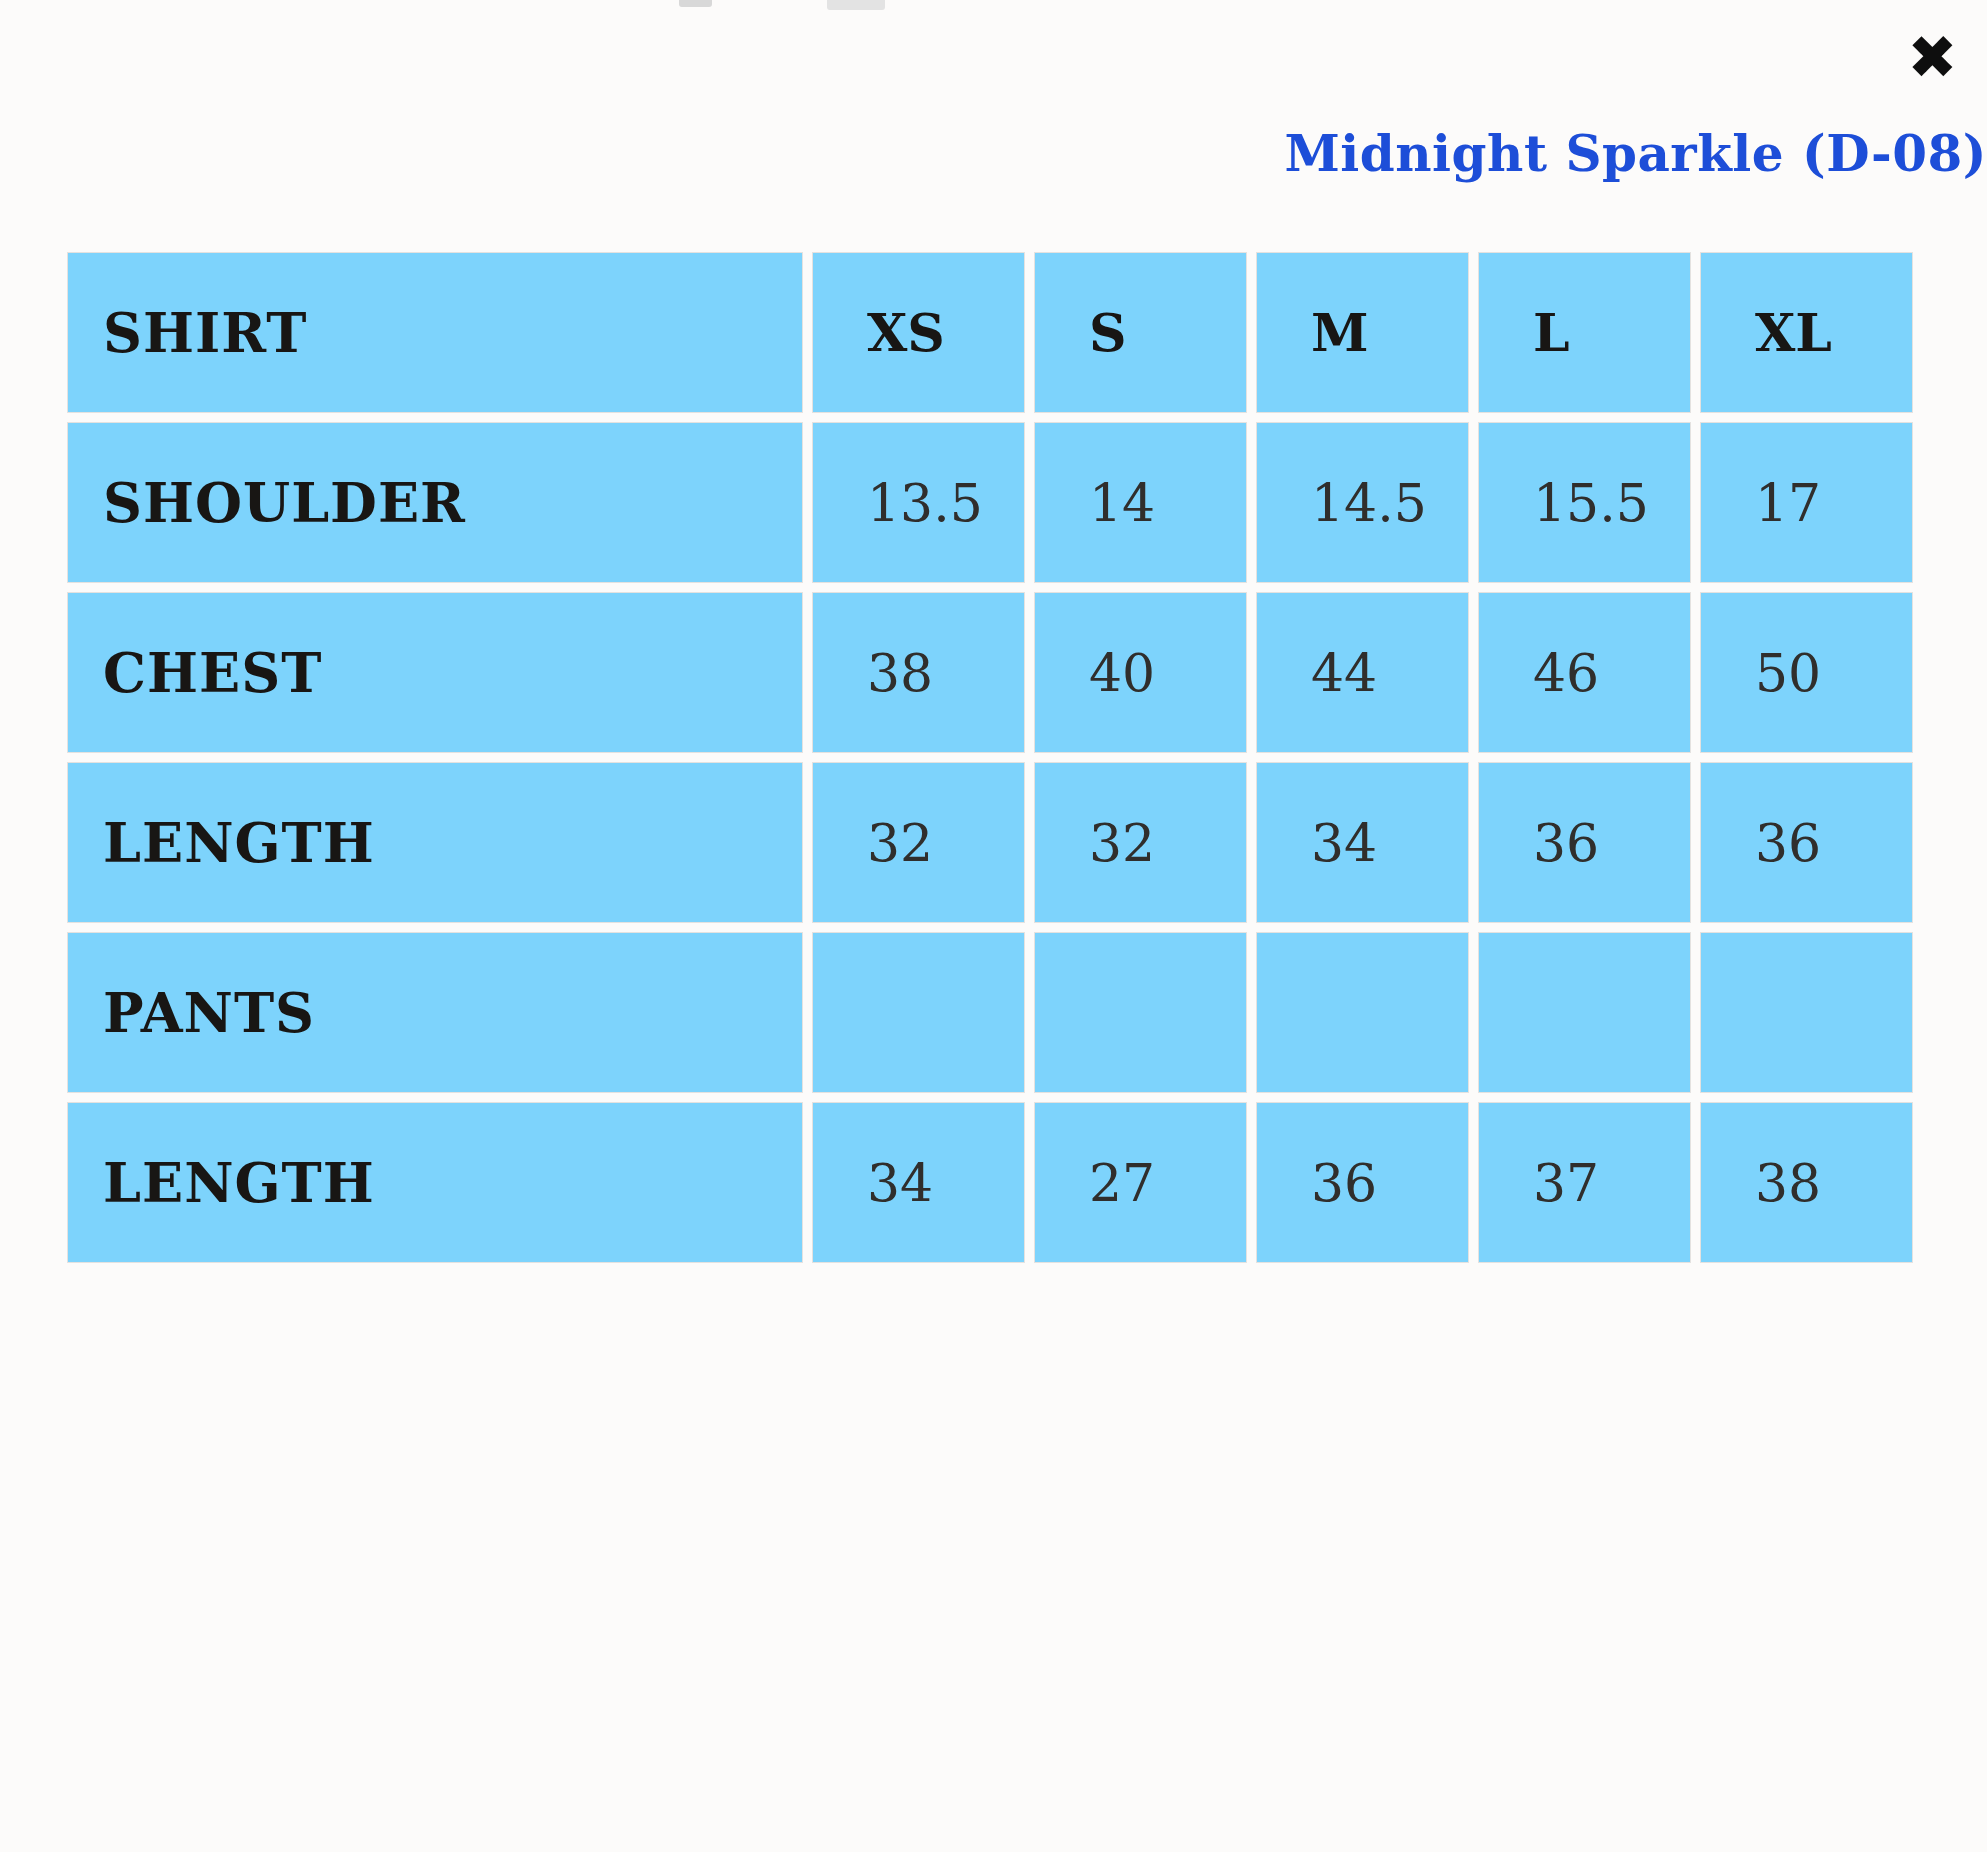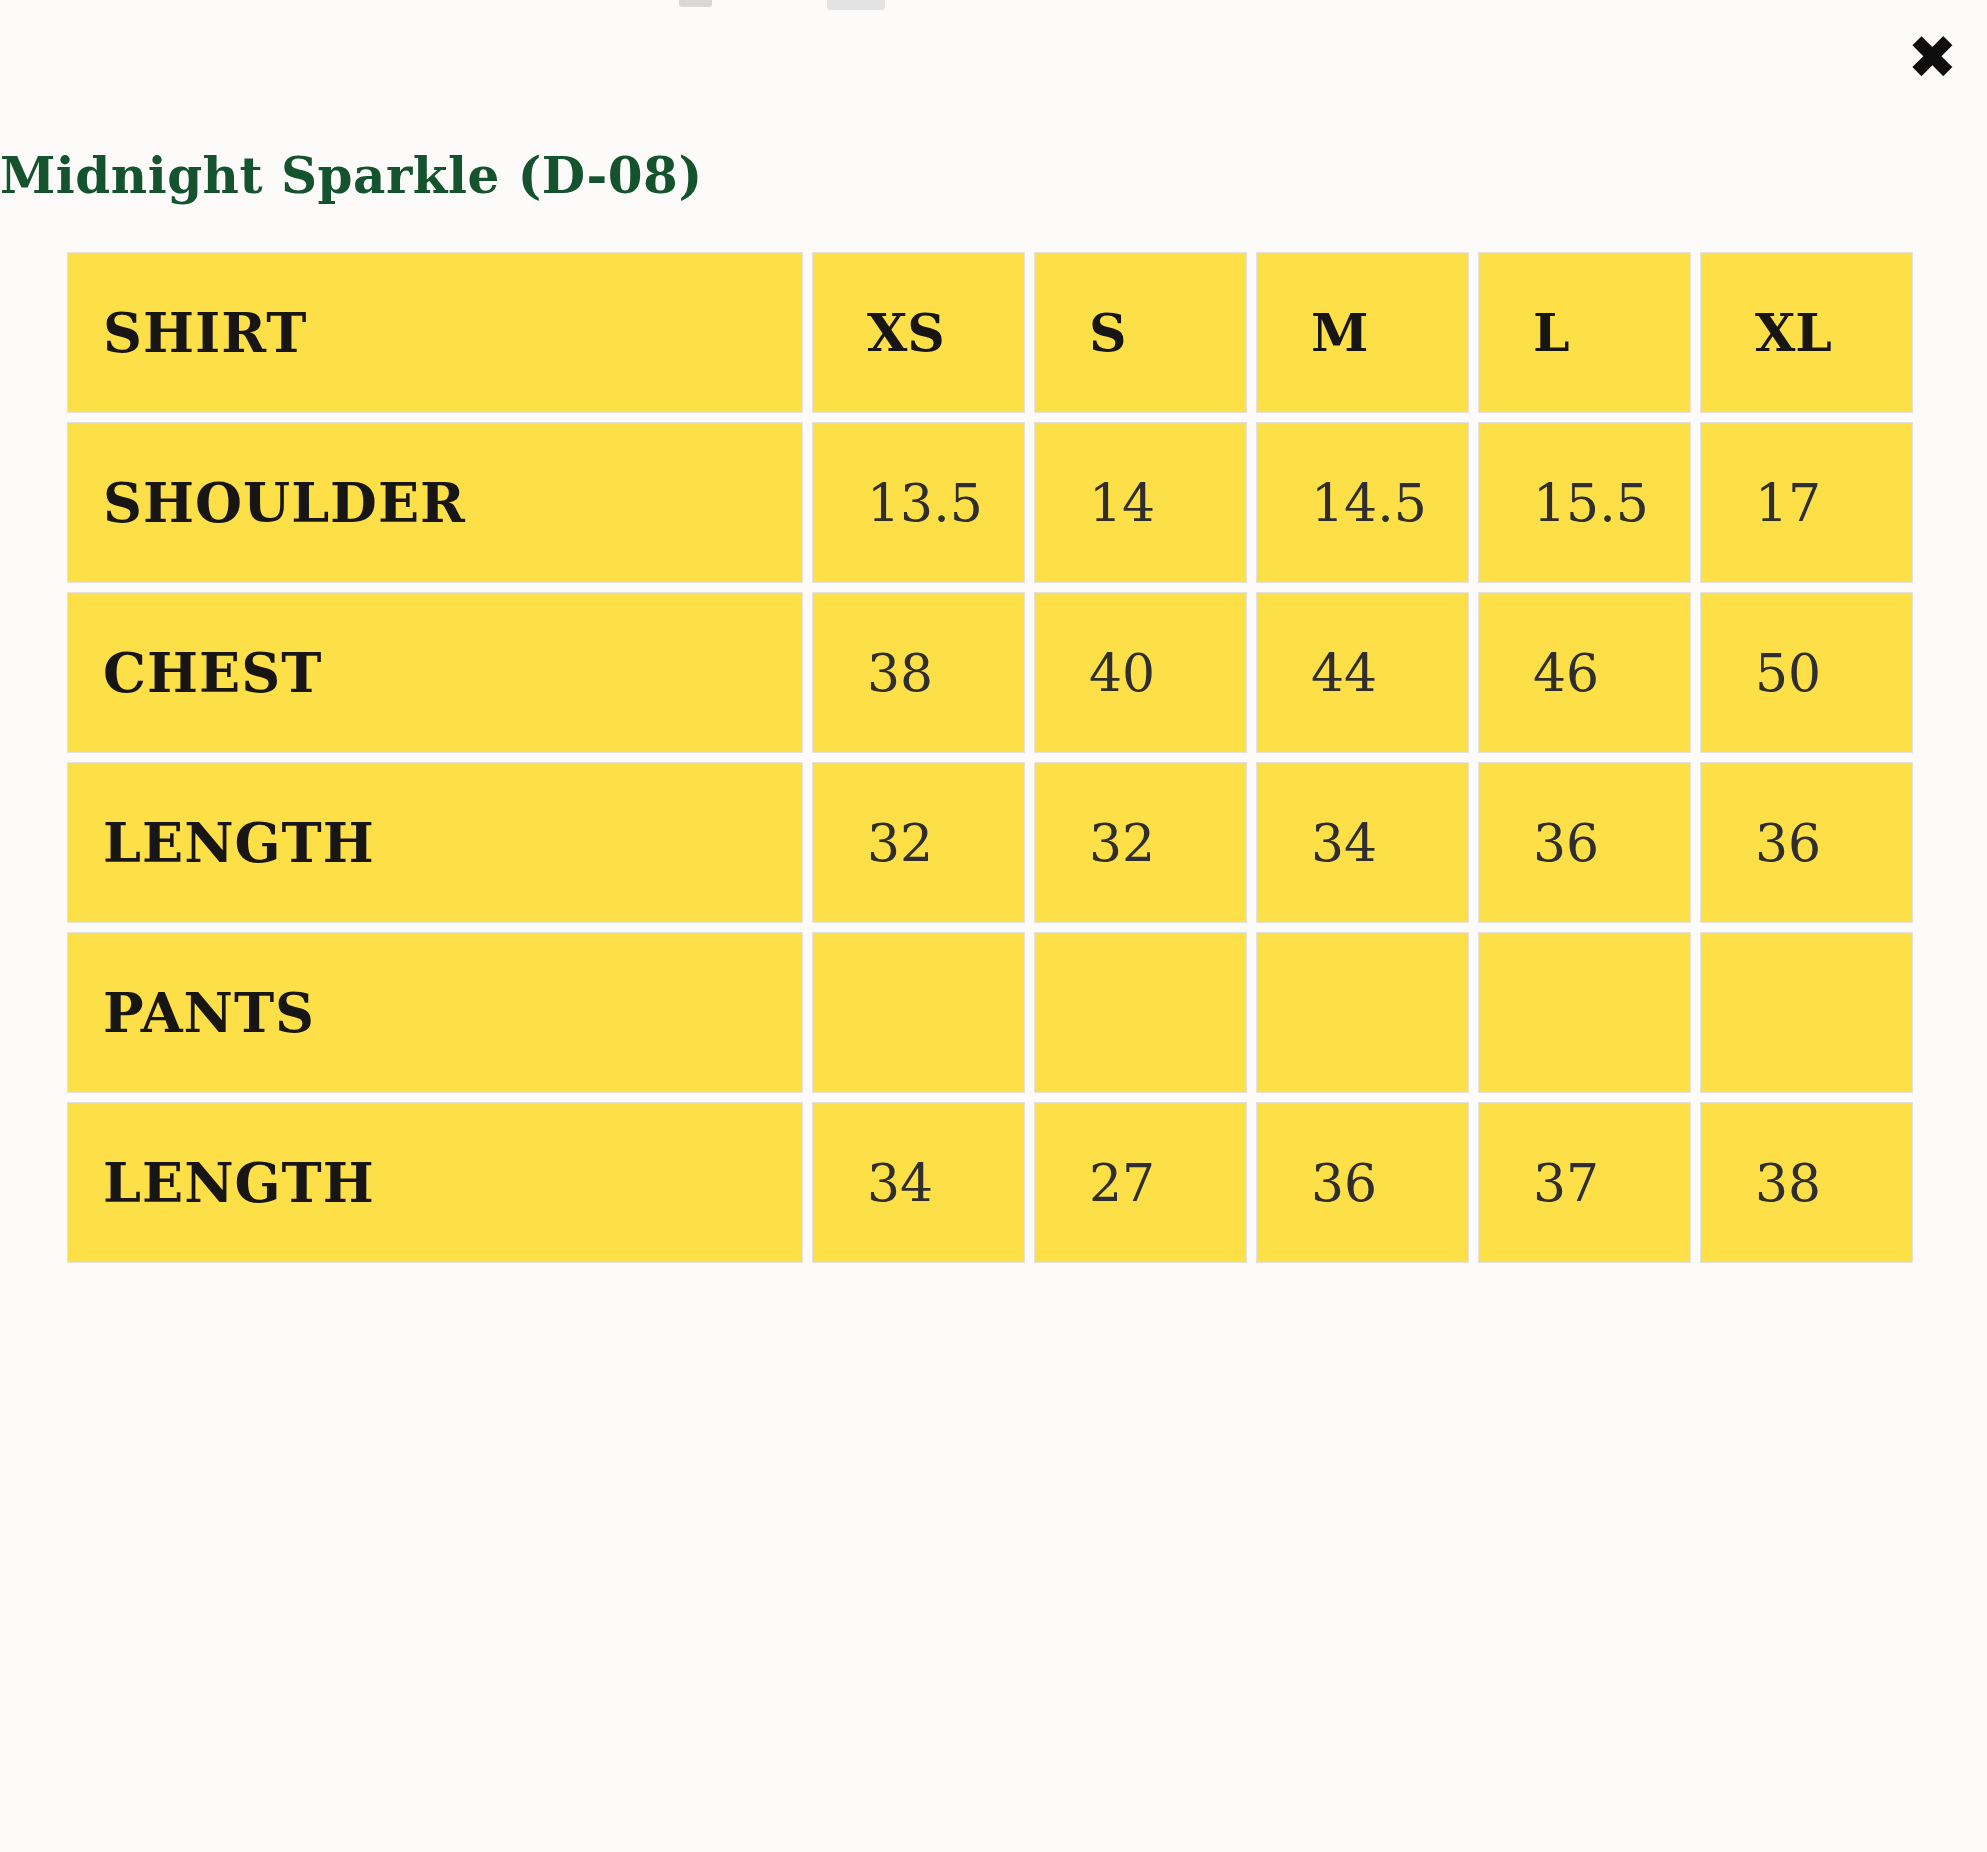--- a/index.html
+++ b/index.html
@@ -41,38 +41,37 @@
     cursor: pointer;
     line-height: 1;
     user-select: none;
   }
 
   .modal-title {
     position: absolute;
     top: 124px;
     left: 0;
     width: 100%;
-    text-align: left;
+    text-align: right;
     font-size: 50px;
     font-weight: 700;
-    color: #14532d;
+    color: #1d4ed8;
     letter-spacing: 0.5px;
-    margin-top: 22px;
   }
 
   table.size-chart {
     position: absolute;
     top: 243px;
     left: 58px;
     border-collapse: separate;
     border-spacing: 9.7px;
     table-layout: fixed;
   }
   table.size-chart td, table.size-chart th {
-    background: #fde047;
+    background: #7dd3fc;
     border: 1px solid #e4e2e0;
     height: 161px;
     vertical-align: middle;
     text-align: left;
     box-sizing: border-box;
   }
   th.label-cell {
     width: 736px;
     padding-left: 35px;
     font-size: 54px;

